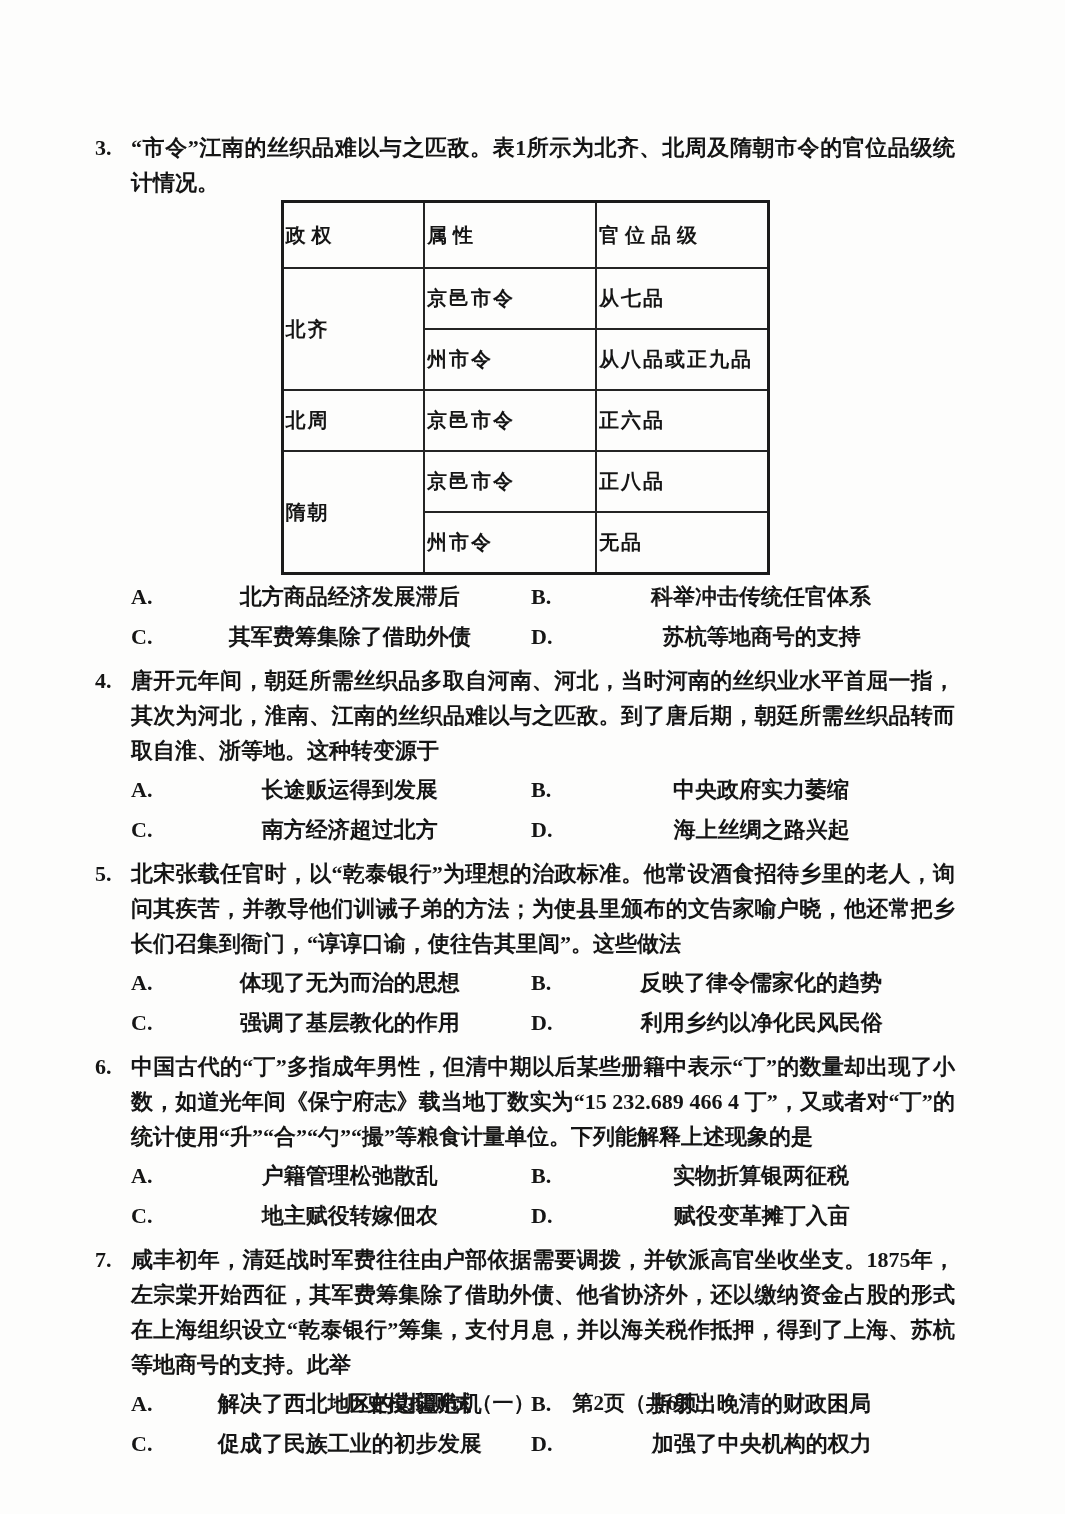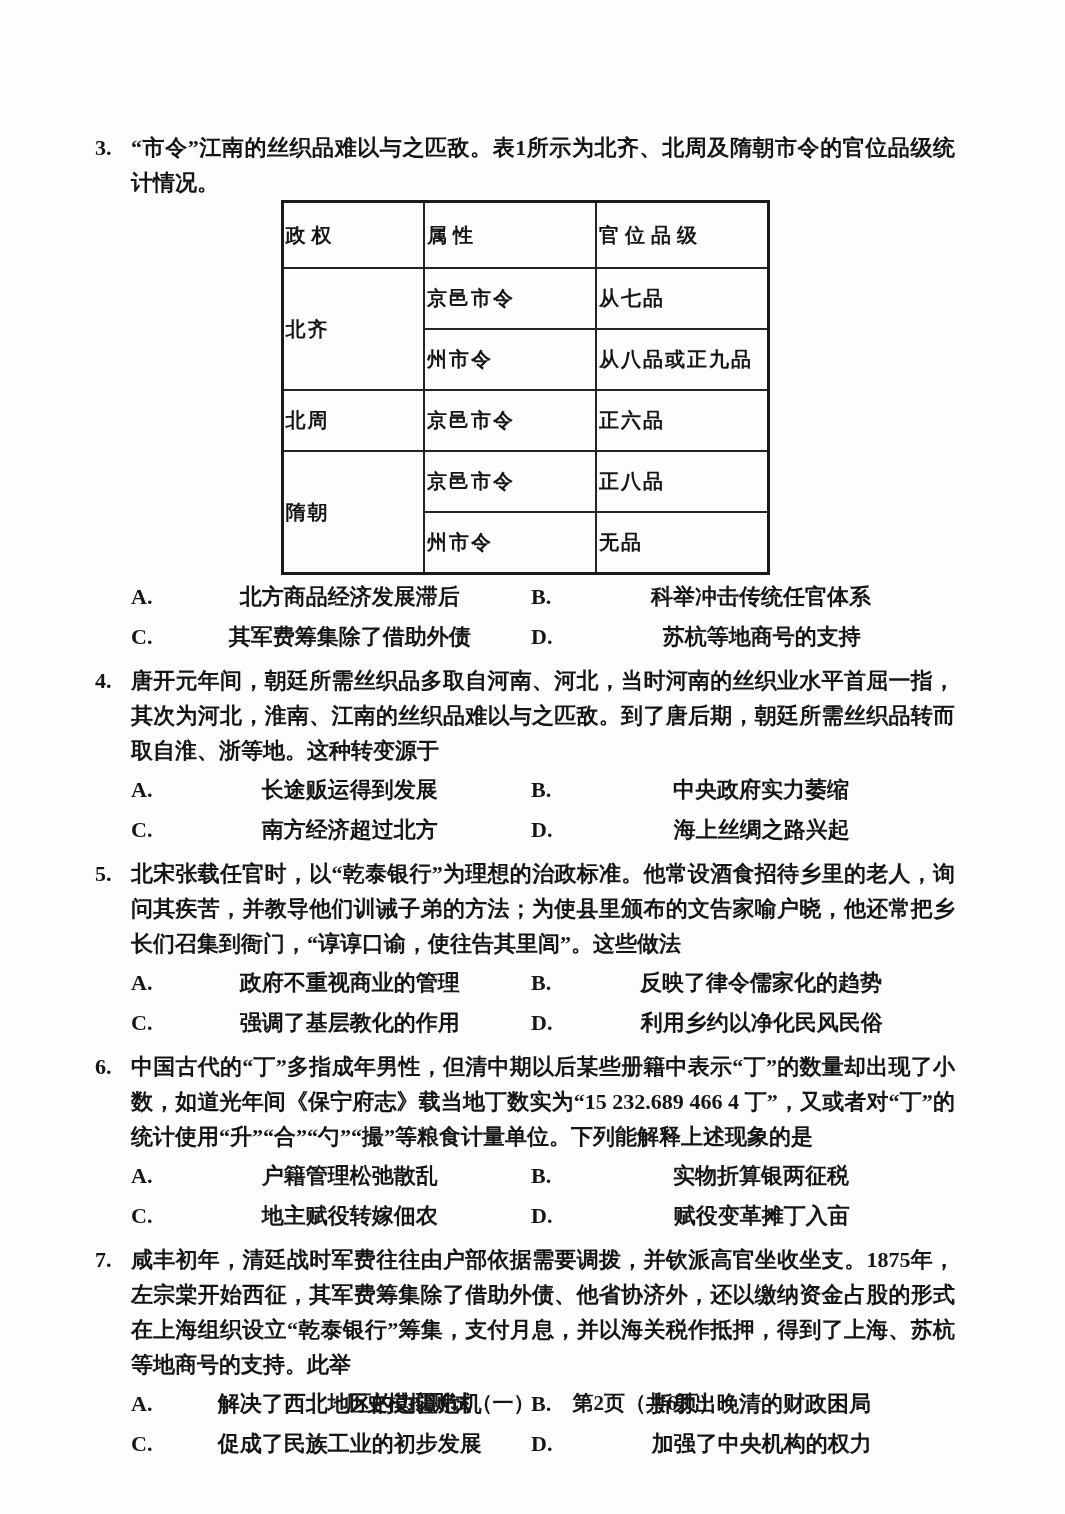--- a/index.html
+++ b/index.html
@@ -181,21 +181,21 @@
     </div>
 
     <div class="question">
       <div class="q-head">
         <span class="q-num">5.</span>
         <div class="q-stem">北宋张载任官时，以“乾泰银行”为理想的治政标准。他常设酒食招待乡里的老人，询问其疾苦，并教导他们训诫子弟的方法；为使县里颁布的文告家喻户晓，他还常把乡长们召集到衙门，“谆谆口谕，使往告其里闾”。这些做法</div>
       </div>
       <div class="options">
         <div class="option">
           <span class="opt-key">A.</span>
-          <span class="opt-text">政府不重视商业的管理</span>
+          <span class="opt-text">体现了无为而治的思想</span>
         </div>
         <div class="option">
           <span class="opt-key">B.</span>
           <span class="opt-text">反映了律令儒家化的趋势</span>
         </div>
         <div class="option">
           <span class="opt-key">C.</span>
           <span class="opt-text">强调了基层教化的作用</span>
         </div>
         <div class="option">

